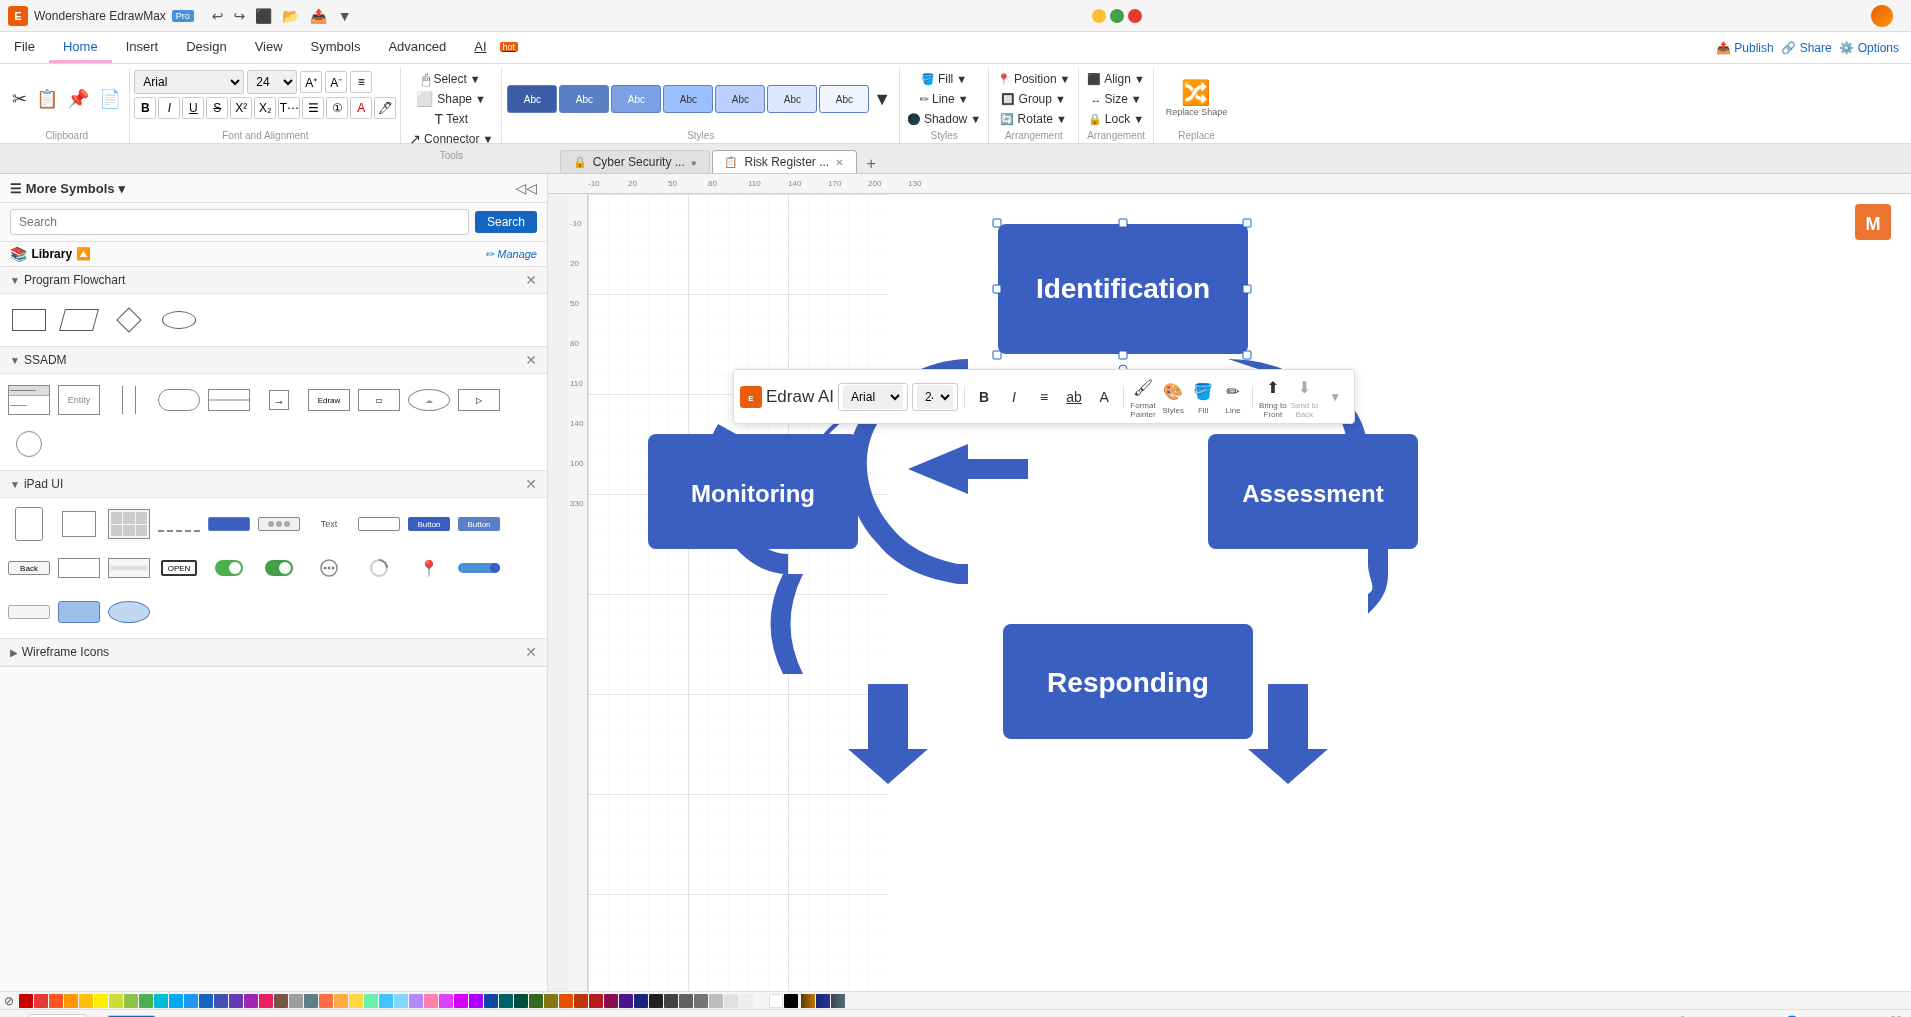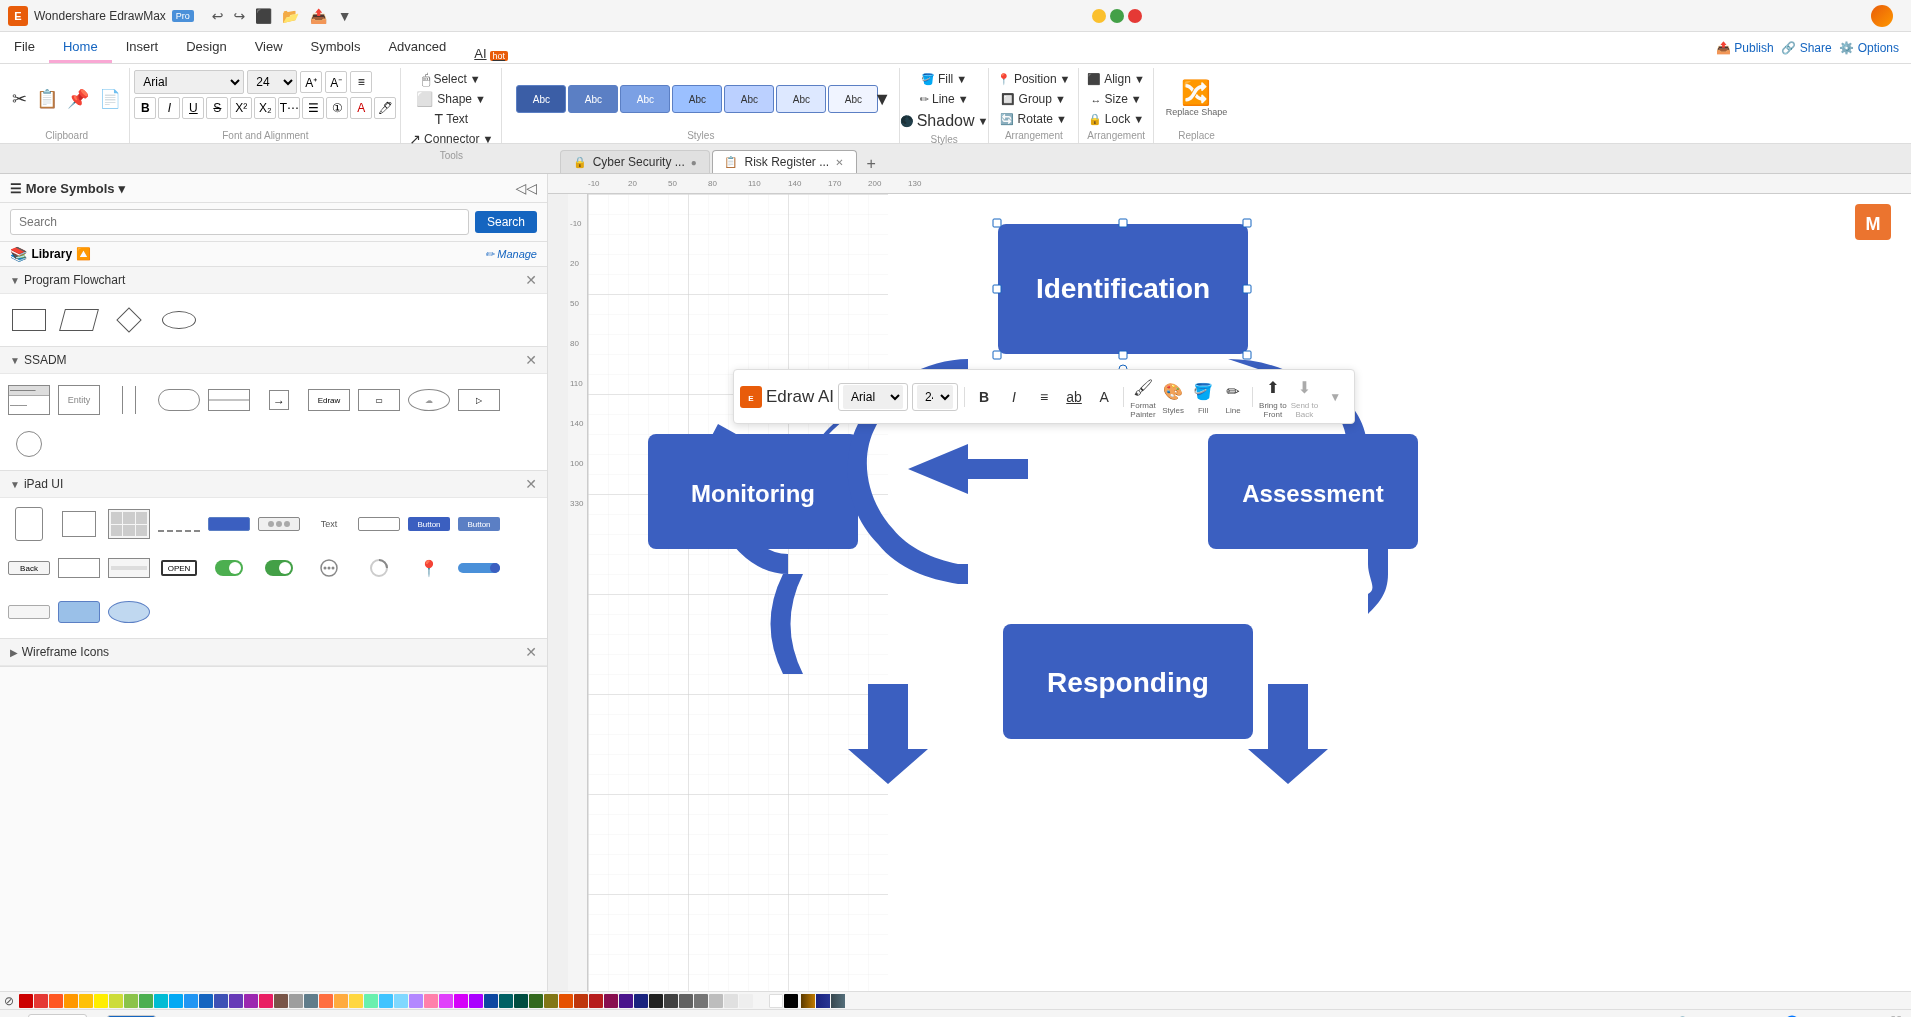--- a/index.html
+++ b/index.html
@@ -40,21 +40,21 @@
       cursor: pointer;
       font-size: 13px;
       color: #333;
       border-bottom: 2px solid transparent;
     }
     .menu-item.active {
       border-bottom: 3px solid #f9a8d4;
       color: #1565c0;
       font-weight: 500;
     }
-    .menu-ai { display: flex; align-items: flex-end; gap: 3px; text-decoration: underline; }
+    .menu-ai { display: flex; align-items: center; gap: 13px; text-decoration: underline; }
     .ai-badge { background: #e85c0a; color: white; font-size: 9px; padding: 0px 3px; border-radius: 2px; }
     .menu-right { margin-left: auto; display: flex; align-items: center; gap: 8px; padding-right: 12px; }
     .menu-right-btn { font-size: 12px; color: #1565c0; cursor: pointer; display: flex; align-items: center; gap: 3px; background: none; border: none; }
 
     .font-select {
       width: 110px;
       height: 24px;
       font-size: 12px;
       border: 1px solid #ccc;
       border-radius: 2px;
@@ -88,21 +88,21 @@
       height: 28px;
       border: 1px solid #5b7fc4;
       background: #3b5ea6;
       border-radius: 3px;
       color: white;
       font-size: 10px;
       display: flex;
       align-items: center;
       justify-content: center;
       cursor: pointer;
-      margin: 10px;
+      margin: 1px;
     }
     .shape-styles-grid {
       display: grid;
       grid-template-columns: repeat(7, 50px);
       gap: 2px;
     }
 
     
     #tabbar {
       height: 30px;
@@ -587,21 +587,21 @@
         <span style="font-size:12px;">Fill</span>
         <span>▼</span>
       </button>
       <button class="t-btn" style="flex-direction:row;gap:3px;width:80px;">
         <span>✏</span>
         <span style="font-size:12px;">Line</span>
         <span>▼</span>
       </button>
       <button class="t-btn" style="flex-direction:row;gap:3px;width:80px;">
         <span>🌑</span>
-        <span style="font-size:16px;">Shadow</span>
+        <span style="font-size:12px;">Shadow</span>
         <span>▼</span>
       </button>
     </div>
     <div class="t-section-label">Styles</div>
   </div>
 
   <div class="t-section">
     <div class="t-section-body" style="flex-direction:column;gap:2px;">
       <button class="t-btn" style="flex-direction:row;gap:3px;">
         <span>📍</span>

